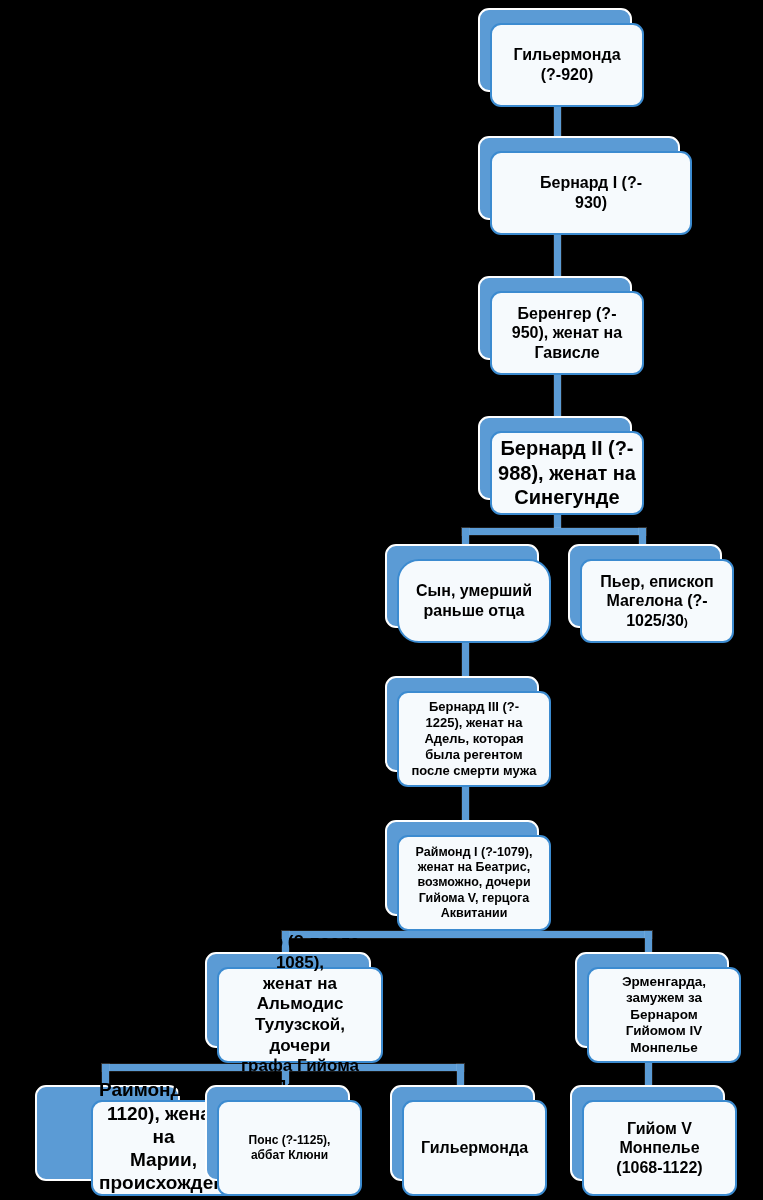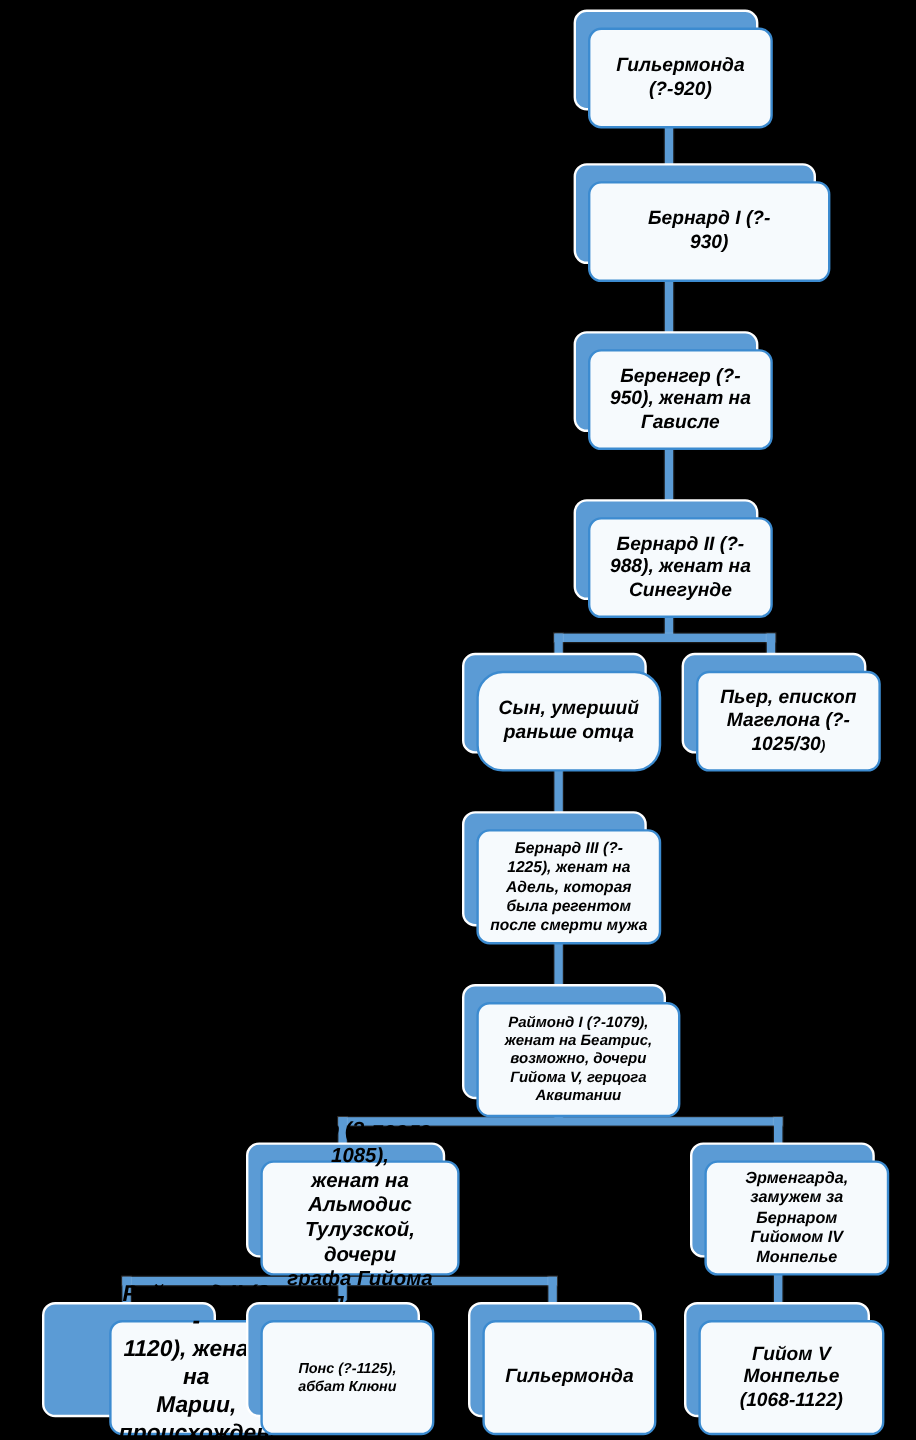--- a/index.html
+++ b/index.html
@@ -52,21 +52,20 @@
     display: flex;
     align-items: center;
     justify-content: center;
     text-align: center;
     padding: 4px 6px;
     color: #000000;
     font-weight: bold;
     line-height: 1.22;
     overflow: visible;
     white-space: pre-line;
-    font-style: italic;
   }
   .card-text {
     display: block;
     width: 100%;
   }
   .sup-paren {
     font-size: 0.72em;
     vertical-align: baseline;
   }
 </style>
@@ -107,21 +106,21 @@
 930)</span></div>
       </div>
       <div class="node" style="left: 478px; top: 276px; width: 154px; height: 84px;">
         <div class="shadow"></div>
         <div class="card" style="font-size: 16px;"><span class="card-text">Беренгер (?-
 950), женат на
 Гависле</span></div>
       </div>
       <div class="node" style="left: 478px; top: 416px; width: 154px; height: 84px;">
         <div class="shadow"></div>
-        <div class="card" style="font-size: 16px;"><span class="card-text">Бернард II (?-
+        <div class="card" style="font-size: 20px;"><span class="card-text">Бернард II (?-
 988), женат на
 Синегунде</span></div>
       </div>
       <div class="node" style="left: 385px; top: 544px; width: 154px; height: 84px;">
         <div class="shadow"></div>
         <div class="card" style="font-size: 16px; border-radius: 22px;"><span class="card-text">Сын, умерший
 раньше отца</span></div>
       </div>
       <div class="node" style="left: 568px; top: 544px; width: 154px; height: 84px;">
         <div class="shadow"></div>
@@ -130,21 +129,21 @@
 1025/30<span class="sup-paren">)</span></span></div>
       </div>
       <div class="node" style="left: 385px; top: 676px; width: 154px; height: 96px;">
         <div class="shadow"></div>
         <div class="card" style="font-size: 13px;"><span class="card-text">Бернард III (?-
 1225), женат на
 Адель, которая
 была регентом
 после смерти мужа</span></div>
       </div>
-      <div class="node" style="left: 385px; top: 820px; width: 154px; height: 96px; padding-left: 16px;">
+      <div class="node" style="left: 385px; top: 820px; width: 154px; height: 96px;">
         <div class="shadow"></div>
         <div class="card" style="font-size: 12.5px;"><span class="card-text">Раймонд I (?-1079),
 женат на Беатрис,
 возможно, дочери
 Гийома V, герцога
 Аквитании</span></div>
       </div>
       <div class="node" style="left: 205px; top: 952px; width: 166px; height: 96px;">
         <div class="shadow"></div>
         <div class="card" style="font-size: 17px;"><span class="card-text">Пьер (?-после 1085),

